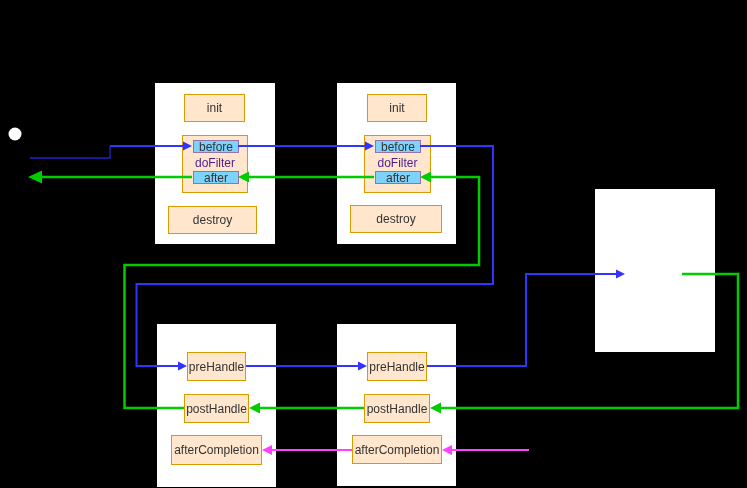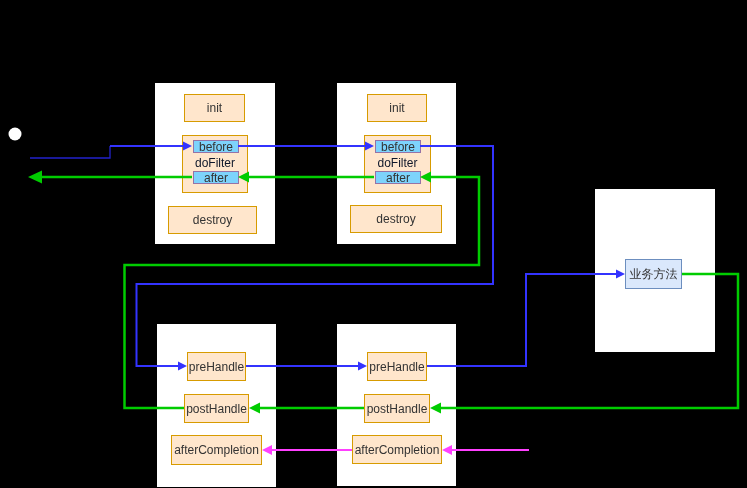--- a/index.html
+++ b/index.html
@@ -35,21 +35,21 @@
   }
   .blue-node{
     background:#dae8fc;
     border:1px solid #6c8ebf;
   }
   .group-label{
     position:absolute;
     left:0;right:0;
     text-align:center;
     font-size:12px;
-    color:#0f172a;
+    color:#4c1d95;
   }
   #edges{
     position:absolute;
     left:0;top:0;
     pointer-events:none;
   }
 </style>
 </head>
 <body>
 
@@ -82,21 +82,20 @@
   <div class="node orange" style="left:350px;top:205px;width:92px;height:28px;">destroy</div>
 
   <div class="node orange" style="left:187px;top:352px;width:59px;height:29px;">preHandle</div>
   <div class="node orange" style="left:184px;top:394px;width:65px;height:29px;">postHandle</div>
   <div class="node orange" style="left:171px;top:435px;width:91px;height:30px;">afterCompletion</div>
 
   <div class="node orange" style="left:367px;top:352px;width:60px;height:29px;">preHandle</div>
   <div class="node orange" style="left:364px;top:394px;width:66px;height:29px;">postHandle</div>
   <div class="node orange" style="left:352px;top:435px;width:90px;height:29px;">afterCompletion</div>
 
-  <div class="node blue-node" style="left:625px;top:259px;width:57px;height:30px;">业务方法</div>
 
   <svg id="edges" width="747" height="488" viewBox="0 0 747 488">
 
     <circle cx="15" cy="134" r="6.5" fill="#ffffff"></circle>
 
     <polyline points="30,158 110,158 110,146" fill="none" stroke-width="1.3" stroke="#2222cc"></polyline>
     <polyline points="110,146 184,146" fill="none" stroke-width="2" stroke="#3333ff"></polyline>
     <polygon points="192,146 183,141.5 183,150.5" fill="#3333ff"></polygon>
 
     <polyline points="238,146 366,146" fill="none" stroke-width="2" stroke="#3333ff"></polyline>

